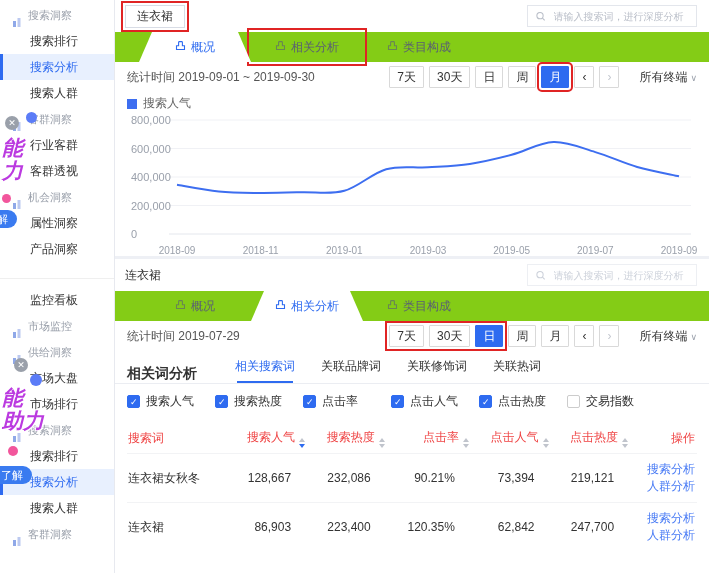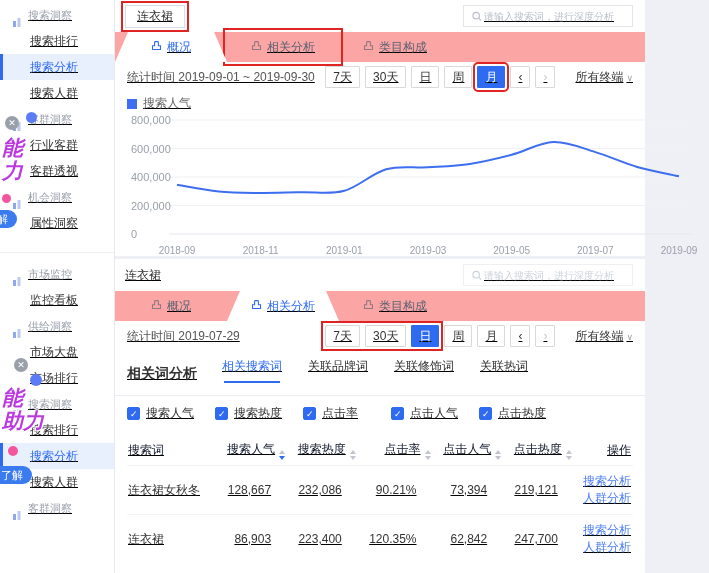--- a/index.html
+++ b/index.html
@@ -2,21 +2,21 @@
 <html><head>
 <meta charset="utf-8">
 <style>
   html,body{margin:0;padding:0;}
   body{
     width:709px;height:573px;position:relative;overflow:hidden;
     background:#eef0f5;
     font-family:"Liberation Sans","DejaVu Sans",sans-serif;
     -webkit-font-smoothing:antialiased;
   }
-  .layout{display:flex;width:645px;height:573px;text-decoration:underline;}
+  .layout{display:flex;width:709px;height:573px;}
 
   
   .sidebar{width:115px;flex:none;background:#fff;border-right:1px solid #e7e9ef;position:relative;padding-top:2px;box-sizing:border-box;}
   .side-item{height:26px;line-height:26px;font-size:12px;color:#333;padding-left:30px;position:relative;white-space:nowrap;cursor:pointer;}
   .side-item.section{color:#9aa0ab;font-size:11px;padding-left:28px;cursor:default;}
   .side-item .sicon{position:absolute;left:13px;top:8px;}
   .side-item.active{background:#e8f0fe;color:#2e6bf0;}
   .side-item.active::before{content:"";position:absolute;left:0;top:0;bottom:0;width:3px;background:#2e6bf0;}
   .side-divider{border-top:1px solid #efefef;margin:16px 0 8px;}
   .market-header{text-align:center;color:#6b79c8;font-size:13px;height:22px;line-height:22px;margin-bottom:6px;cursor:pointer;}
@@ -34,63 +34,63 @@
   
   .main{flex:1;display:flex;flex-direction:column;gap:3px;min-width:0;}
   .card{background:#fff;position:relative;}
   .card.top-card{height:256px;flex:none;}
   .card.bottom-card{flex:1;overflow:hidden;}
 
   .card-header{height:26px;display:flex;align-items:center;padding:3px 12px 0 10px;}
   .keyword-chip{border:1px solid #d8dce5;background:#fff;font-size:12px;color:#333;padding:2px 11px;cursor:pointer;}
   .keyword-plain{font-size:12px;color:#333;padding:2px 0;}
   .red-ann{outline:2px solid #e02424;outline-offset:2px;}
-  .search-box{margin-left:auto;display:flex;align-items:center;gap:0;border:1px solid #e3e6ec;background:#fff;height:20px;padding:0 8px;width:152px;}
+  .search-box{margin-left:auto;display:flex;align-items:center;gap:6px;border:1px solid #e3e6ec;background:#fff;height:20px;padding:0 8px;width:152px;}
   .search-box input{border:none;outline:none;font-size:10px;color:#333;width:100%;background:transparent;font-family:inherit;}
   .search-box input::placeholder{color:#b9bec8;}
   .search-box.dim{border-color:#edeff3;}
   .search-box.dim input::placeholder{color:#ccd1da;}
 
-  .tab-bar{height:30px;background:#fca5a5;display:flex;align-items:stretch;margin-top:3px;}
+  .tab-bar{height:30px;background:#84cc16;display:flex;align-items:stretch;margin-top:3px;padding-left:24px;}
   .tab{width:112px;display:flex;align-items:center;justify-content:center;gap:5px;font-size:12px;color:#5a6172;cursor:pointer;}
   .tab .ticon{opacity:.65;}
   .tab.active{background:#fff;color:#2e6bf0;clip-path:polygon(13px 0,calc(100% - 13px) 0,100% 100%,0 100%);}
   .tab.active .ticon{opacity:1;}
 
   .stats-row{height:30px;display:flex;align-items:center;padding:0 12px;font-size:12px;color:#555;}
   .range-btn{border:1px solid #d9d9d9;background:#fff;color:#333;font-size:12px;height:22px;line-height:20px;padding:0 7px;margin-left:5px;cursor:pointer;box-sizing:border-box;border-radius:1px;}
   .range-btn.active{background:#2e6bf0;border-color:#2e6bf0;color:#fff;}
   .range-group{display:inline-flex;align-items:center;margin-left:5px;}
   .range-group .range-btn:first-child{margin-left:0;}
   .nav-dim{color:#c4c8d0;}
   .terminal{margin-left:20px;color:#333;cursor:pointer;}
   .chev{color:#9aa0ab;font-size:9px;margin-left:3px;}
 
   .legend-row{display:flex;align-items:center;gap:6px;padding:3px 12px 0;font-size:12px;color:#666;}
   .legend-swatch{width:10px;height:10px;background:#3d6ef0;}
 
   #chart-svg{display:block;margin:0 8px;}
 
   
-  .section-row{display:flex;align-items:flex-end;padding:7px 12px 12px;border-bottom:1px solid #ebedf2;height:25px;box-sizing:content-box;gap:7px;}
+  .section-row{display:flex;align-items:flex-end;padding:7px 12px 0;border-bottom:1px solid #ebedf2;height:25px;box-sizing:content-box;}
   .section-title{font-size:14px;font-weight:bold;color:#333;}
-  .subtabs{display:flex;gap:26px;margin-left:18px;font-size:12px;color:#333;}
+  .subtabs{display:flex;gap:26px;margin-left:38px;font-size:12px;color:#333;}
   .subtab{cursor:pointer;padding-bottom:8px;position:relative;}
   .subtab.active{color:#2e6bf0;}
   .subtab.active::after{content:"";position:absolute;left:2px;right:2px;bottom:0;height:2px;background:#2e6bf0;}
 
   .filters{padding:9px 12px 2px;font-size:12px;color:#333;}
   .filter-row{display:grid;grid-template-columns:88px 88px 88px 88px 88px auto;row-gap:9px;margin-bottom:9px;}
   .filter{display:flex;align-items:center;cursor:pointer;white-space:nowrap;}
   .checkbox{width:13px;height:13px;border:1px solid #ccc;background:#fff;display:inline-block;margin-right:6px;border-radius:2px;position:relative;box-sizing:border-box;flex:none;}
   .checkbox.checked{background:#2e6bf0;border-color:#2e6bf0;}
   .checkbox.checked::after{content:"✓";color:#fff;font-size:9px;position:absolute;left:2px;top:0px;line-height:12px;}
 
   table.rel{width:calc(100% - 24px);margin:2px 12px 0;border-collapse:collapse;font-size:12px;}
-  table.rel th{color:#0f172a;font-weight:normal;height:28px;text-align:right;white-space:nowrap;}
+  table.rel th{color:#ef4444;font-weight:normal;height:28px;text-align:right;white-space:nowrap;}
   table.rel th.kw, table.rel td.kw{text-align:left;}
   table.rel td{height:46px;border-top:1px solid #f2f3f5;color:#333;text-align:right;padding-right:14px;}
   table.rel th.num{padding-right:0;}
   table.rel td.kw{padding-right:0;margin-left:10px;}
   table.rel th.op, table.rel td.op{text-align:right;padding-right:2px;}
   .sort{display:inline-flex;flex-direction:column;margin-left:4px;vertical-align:-1px;}
   .sort i{width:0;height:0;border-left:3.5px solid transparent;border-right:3.5px solid transparent;display:block;}
   .sort .up{border-bottom:4px solid #c0c4cc;margin-bottom:2px;}
   .sort .down{border-top:4px solid #c0c4cc;}
   .sort.desc .down{border-top-color:#2e6bf0;}
@@ -113,28 +113,29 @@
             <rect x="0" y="4" width="3" height="6" fill="#8fa8e8"></rect>
             <rect x="4.5" y="1" width="3" height="9" fill="#bcc9f0"></rect>
           </svg></span><span>客群洞察</span></div>
     <div class="side-item"><span>行业客群</span></div>
     <div class="side-item"><span>客群透视</span></div>
     <div class="side-item section"><span class="sicon"><svg width="10" height="10">
             <rect x="0" y="4" width="3" height="6" fill="#8fa8e8"></rect>
             <rect x="4.5" y="1" width="3" height="9" fill="#bcc9f0"></rect>
           </svg></span><span>机会洞察</span></div>
     <div class="side-item"><span>属性洞察</span></div>
+    <div class="side-item"><span>产品洞察</span></div>
 
     <div class="side-divider"></div>
 
+    <div class="side-item"><span>监控看板</span></div>
     <div class="side-item section"><span class="sicon"><svg width="10" height="10">
             <rect x="0" y="4" width="3" height="6" fill="#8fa8e8"></rect>
             <rect x="4.5" y="1" width="3" height="9" fill="#bcc9f0"></rect>
           </svg></span><span>市场监控</span></div>
-    <div class="side-item"><span>监控看板</span></div>
     <div class="side-item section"><span class="sicon"><svg width="10" height="10">
             <rect x="0" y="4" width="3" height="6" fill="#8fa8e8"></rect>
             <rect x="4.5" y="1" width="3" height="9" fill="#bcc9f0"></rect>
           </svg></span><span>供给洞察</span></div>
     <div class="side-item"><span>市场大盘</span></div>
     <div class="side-item"><span>市场排行</span></div>
     <div class="side-item section"><span class="sicon"><svg width="10" height="10">
             <rect x="0" y="4" width="3" height="6" fill="#8fa8e8"></rect>
             <rect x="4.5" y="1" width="3" height="9" fill="#bcc9f0"></rect>
           </svg></span><span>搜索洞察</span></div>
@@ -291,20 +292,24 @@
               <span class="checkbox checked"></span>
               <span>点击率</span>
             </span>
           <span class="filter">
               <span class="checkbox checked"></span>
               <span>点击人气</span>
             </span>
           <span class="filter">
               <span class="checkbox checked"></span>
               <span>点击热度</span>
+            </span>
+          <span class="filter">
+              <span class="checkbox"></span>
+              <span>交易指数</span>
             </span>
         </div>
       </div>
 
       <table class="rel">
         <thead>
           <tr>
             <th class="kw">搜索词</th>
             <th class="num"><span>搜索人气</span><span class="sort desc">
                   <i class="up"></i>

